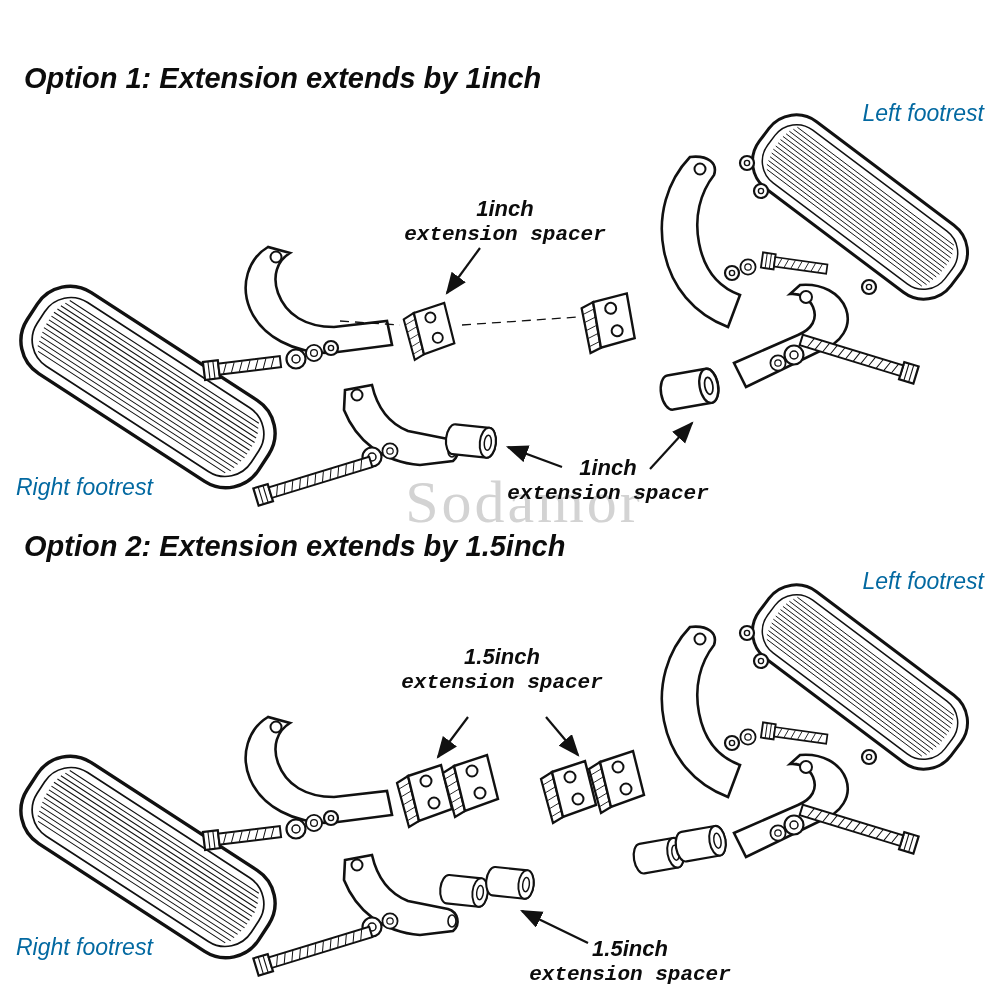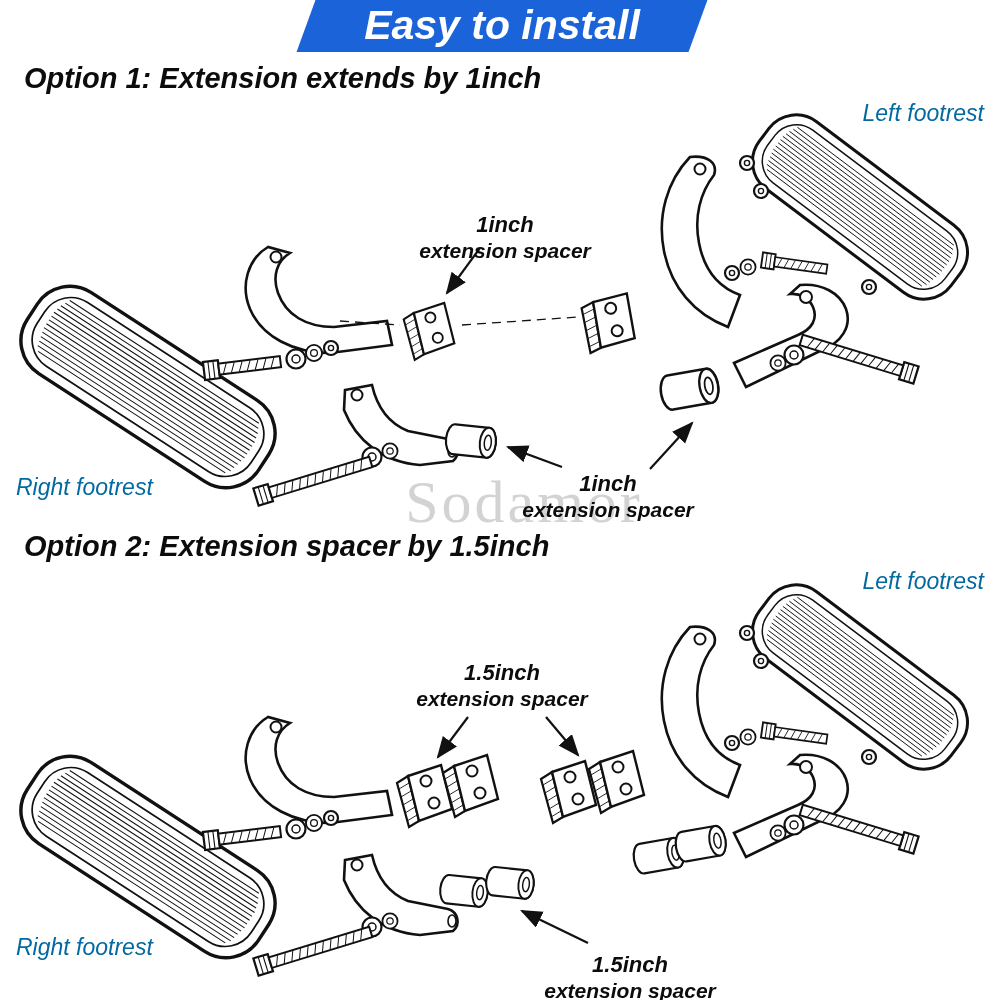--- a/index.html
+++ b/index.html
@@ -10,37 +10,33 @@
   .banner-bg { position:absolute; inset:0; background:#1b63d8; transform:skewX(-20deg); }
   .banner-text { position:relative; z-index:1; width:100%; text-align:center; font-style:italic; font-weight:bold; font-size:41px; line-height:51px; color:#fff; }
 
   .heading { position:absolute; left:24px; font-weight:bold; font-style:italic; font-size:29px; color:#0c0c0c; z-index:5; white-space:nowrap; }
   .h1 { top:62px; } .h2 { top:530px; }
 
   .diagram { position:absolute; left:0; width:1000px; height:435px; z-index:1; overflow:visible; }
   .d1 { top:95px; } .d2 { top:565px; }
 
   .lbl { position:absolute; font-style:italic; font-size:23px; color:#0369a1; z-index:5; white-space:nowrap; }
-  .callout { position:absolute; width:260px; text-align:center; font-style:italic; font-weight:bold; color:#0c0c0c; line-height:1.2; z-index:5;margin-top:16px; }
+  .callout { position:absolute; width:260px; text-align:center; font-style:italic; font-weight:bold; color:#0c0c0c; line-height:1.2; z-index:5; }
   .c-size { font-size:22px; }
-  .c-cap  { font-size:21px; }
+  .c-cap  { font-size:21px;font-family:Liberation Mono, monospace; }
 
   .watermark { position:absolute; top:468px; left:0; width:1000px; text-align:center;
                font-family:"Liberation Serif",serif; font-size:60px; color:#d3d3d3;
                letter-spacing:3px; z-index:3; pointer-events:none;padding-left:48px; }
 </style>
 </head>
 <body>
 
 <div class="page">
 
-  <div class="banner">
-    <div class="banner-bg" style="background: rgb(27, 99, 216);"></div>
-    <div class="banner-text">Easy to install</div>
-  </div>
 
   <div class="heading h1">Option 1: Extension extends by 1inch</div>
 
   <svg class="diagram d1" viewBox="0 0 1000 435">
     <defs>
       <marker id="arw" markerWidth="12" markerHeight="10" refX="9" refY="4" orient="auto">
         <path d="M0,0 L10,4 L0,8 Z" fill="#111"></path>
       </marker>
 
       <g id="footrest">
@@ -154,21 +150,21 @@
     <div class="c-size">1inch</div>
     <div class="c-cap">extension spacer</div>
   </div>
   <div class="callout" style="left:478px; top:455px;">
     <div class="c-size">1inch</div>
     <div class="c-cap">extension spacer</div>
   </div>
 
   <div class="watermark" style="color: rgb(211, 211, 211);">Sodamor</div>
 
-  <div class="heading h2">Option 2: Extension spacer by 1.5inch</div>
+  <div class="heading h2">Option 2: Extension extends by 1.5inch</div>
 
   <svg class="diagram d2" viewBox="0 0 1000 435">
     <use href="#assembly"></use>
 
     <g>
       <use href="#block" transform="translate(406,198)"></use>
       <use href="#block" transform="translate(452,188)"></use>
       <use href="#block" transform="translate(550,194)"></use>
       <use href="#block" transform="translate(598,184)"></use>
       <use href="#cyl" transform="translate(446,324) rotate(6) scale(0.95)"></use>

